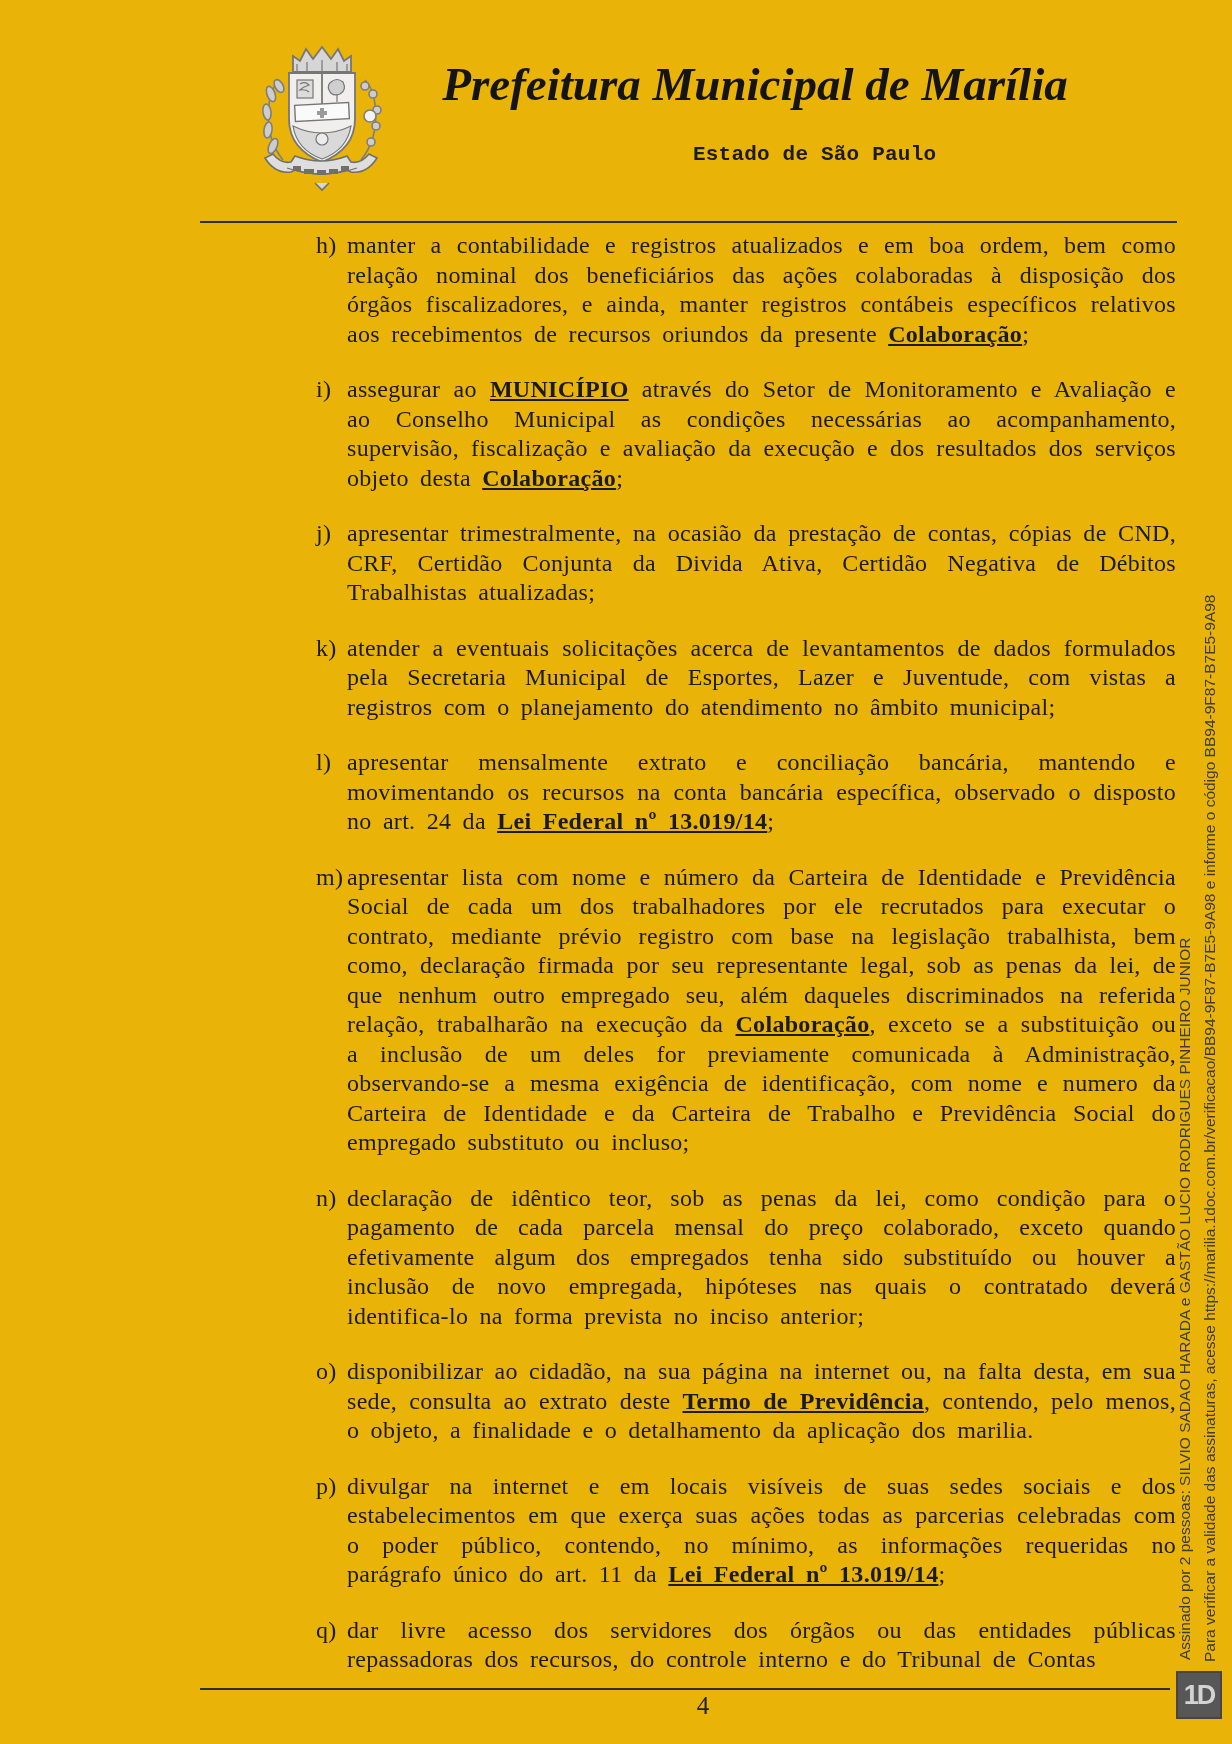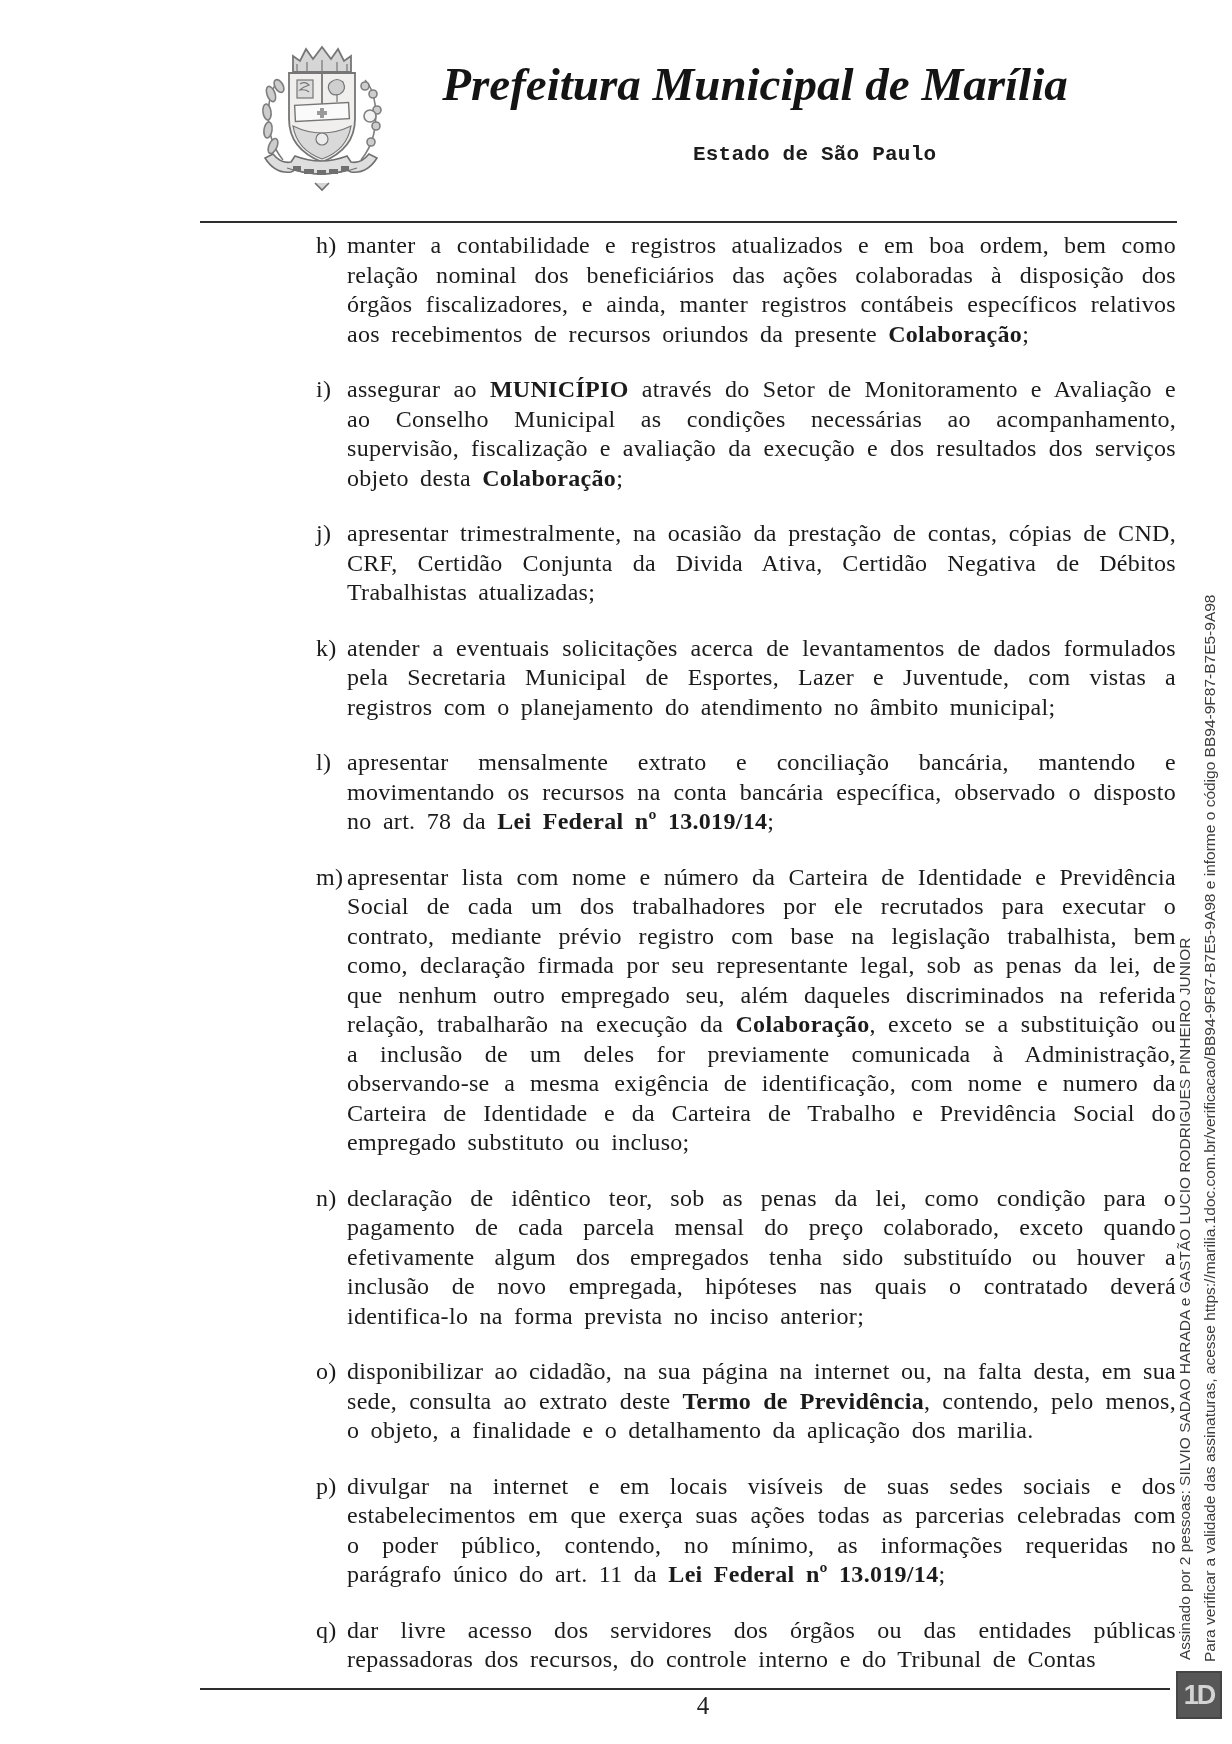--- a/index.html
+++ b/index.html
@@ -1,19 +1,19 @@
 <!DOCTYPE html>
 <html><head>
 <meta charset="utf-8">
 <style>
   html,body{margin:0;padding:0;background:#9a9a9a;}
   .page{
     position:relative;
     width:1232px;height:1744px;
-    background:#ffffff;
+    background:#eab308;
     overflow:hidden;
     font-family:"Liberation Serif","DejaVu Serif",serif;
     color:#1b1b1b;
   }
   
   .crest{
     position:absolute;left:252px;top:42px;width:140px;height:152px;
     filter:blur(.3px);
   }
   .lh-title{
@@ -37,21 +37,21 @@
   .footer-rule{left:200px;top:1688px;width:970px;}
   
   .content{
     position:absolute;left:316px;top:231px;width:860px;
     font-size:24px;line-height:29.5px;
     letter-spacing:.3px;word-spacing:5px;
     text-align:justify;
   }
   .item{position:relative;padding-left:31px;margin:0 0 26px 0;}
   .item .letter{position:absolute;left:0;top:0;}
-  .item .seg.b{font-weight:bold;}
+  .item .seg.b{font-weight:bold;text-decoration:underline;}
   
   .vtext{
     position:absolute;
     font-family:"Liberation Sans","DejaVu Sans",sans-serif;
     font-size:15.5px;line-height:18px;
     color:#3c3c3c;
     white-space:nowrap;
     transform-origin:0 0;
     transform:rotate(-90deg);
   }
@@ -125,21 +125,21 @@
 
   <div class="lh-title">Prefeitura Municipal de Marília</div>
   <div class="lh-subtitle">Estado de São Paulo</div>
   <div class="rule header-rule"></div>
 
   <main class="content" id="items-container">
       <div class="item"><span class="letter">h)</span><span class="seg">manter a contabilidade e registros atualizados e em boa ordem, bem como relação nominal dos beneficiários das ações colaboradas à disposição dos órgãos fiscalizadores, e ainda, manter registros contábeis específicos relativos aos recebimentos de recursos oriundos da presente </span><span class="seg b">Colaboração</span><span class="seg">;</span></div>
       <div class="item"><span class="letter">i)</span><span class="seg">assegurar ao </span><span class="seg b">MUNICÍPIO</span><span class="seg"> através do Setor de Monitoramento e Avaliação e ao Conselho Municipal as condições necessárias ao acompanhamento, supervisão, fiscalização e avaliação da execução e dos resultados dos serviços objeto desta </span><span class="seg b">Colaboração</span><span class="seg">;</span></div>
       <div class="item"><span class="letter">j)</span><span class="seg">apresentar trimestralmente, na ocasião da prestação de contas, cópias de CND, CRF, Certidão Conjunta da Divida Ativa, Certidão Negativa de Débitos Trabalhistas atualizadas;</span></div>
       <div class="item"><span class="letter">k)</span><span class="seg">atender a eventuais solicitações acerca de levantamentos de dados formulados pela Secretaria Municipal de Esportes, Lazer e Juventude, com vistas a registros com o planejamento do atendimento no âmbito municipal;</span></div>
-      <div class="item"><span class="letter">l)</span><span class="seg">apresentar mensalmente extrato e conciliação bancária, mantendo e movimentando os recursos na conta bancária específica, observado o disposto no art. 78 da </span><span class="seg b">Lei Federal nº 13.019/14</span><span class="seg">;</span></div>
+      <div class="item"><span class="letter">l)</span><span class="seg">apresentar mensalmente extrato e conciliação bancária, mantendo e movimentando os recursos na conta bancária específica, observado o disposto no art. 24 da </span><span class="seg b">Lei Federal nº 13.019/14</span><span class="seg">;</span></div>
       <div class="item"><span class="letter">m)</span><span class="seg">apresentar lista com nome e número da Carteira de Identidade e Previdência Social de cada um dos trabalhadores por ele recrutados para executar o contrato, mediante prévio registro com base na legislação trabalhista, bem como, declaração firmada por seu representante legal, sob as penas da lei, de que nenhum outro empregado seu, além daqueles discriminados na referida relação, trabalharão na execução da </span><span class="seg b">Colaboração</span><span class="seg">, exceto se a substituição ou a inclusão de um deles for previamente comunicada à Administração, observando-se a mesma exigência de identificação, com nome e numero da Carteira de Identidade e da Carteira de Trabalho e Previdência Social do empregado substituto ou incluso;</span></div>
       <div class="item"><span class="letter">n)</span><span class="seg">declaração de idêntico teor, sob as penas da lei, como condição para o pagamento de cada parcela mensal do preço colaborado, exceto quando efetivamente algum dos empregados tenha sido substituído ou houver a inclusão de novo empregada, hipóteses nas quais o contratado deverá identifica-lo na forma prevista no inciso anterior;</span></div>
       <div class="item"><span class="letter">o)</span><span class="seg">disponibilizar ao cidadão, na sua página na internet ou, na falta desta, em sua sede, consulta ao extrato deste </span><span class="seg b">Termo de Previdência</span><span class="seg">, contendo, pelo menos, o objeto, a finalidade e o detalhamento da aplicação dos marilia.</span></div>
       <div class="item"><span class="letter">p)</span><span class="seg">divulgar na internet e em locais visíveis de suas sedes sociais e dos estabelecimentos em que exerça suas ações todas as parcerias celebradas com o poder público, contendo, no mínimo, as informações requeridas no parágrafo único do art. 11 da </span><span class="seg b">Lei Federal nº 13.019/14</span><span class="seg">;</span></div>
       <div class="item"><span class="letter">q)</span><span class="seg">dar livre acesso dos servidores dos órgãos ou das entidades públicas repassadoras dos recursos, do controle interno e do Tribunal de Contas</span></div>
     </main>
 
   <div class="vtext v1">Assinado por 2 pessoas: SILVIO SADAO HARADA e GASTÃO LUCIO RODRIGUES PINHEIRO JUNIOR</div>
   <div class="vtext v2">Para verificar a validade das assinaturas, acesse https://marilia.1doc.com.br/verificacao/BB94-9F87-B7E5-9A98 e informe o código BB94-9F87-B7E5-9A98</div>
   <div class="logo1doc">

